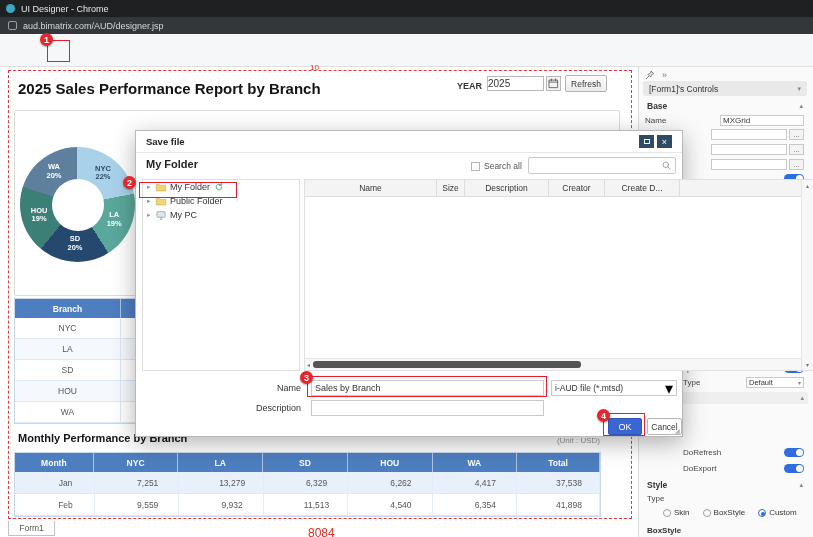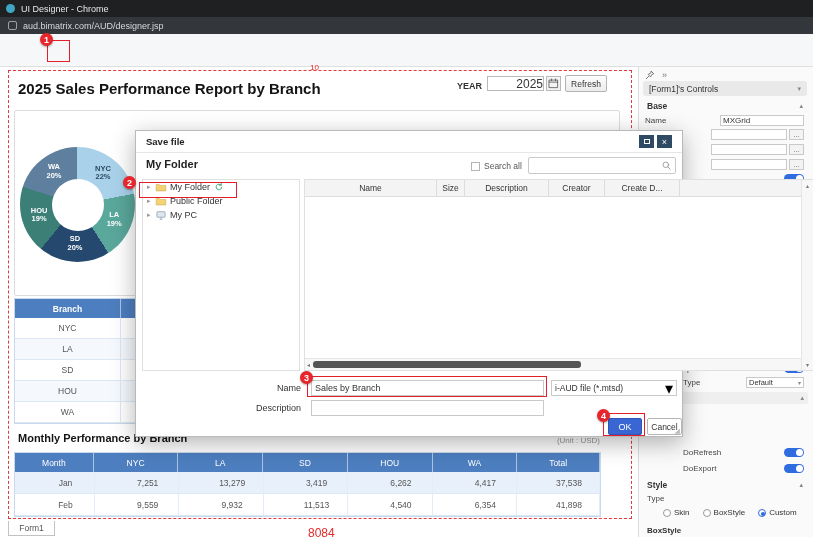--- a/index.html
+++ b/index.html
@@ -17,40 +17,40 @@
   .tbtn{position:absolute;top:40px;width:20px;height:20px;display:flex;align-items:center;justify-content:center;cursor:pointer;border-radius:3px;}
   .tsep{position:absolute;top:41px;width:1px;height:18px;background:#dcdcdc;}
   svg.ic{stroke:#4a4a4a;fill:none;stroke-width:1.1;stroke-linecap:round;stroke-linejoin:round;}
   
   .stage{left:0;top:67px;width:640px;height:470px;background:#fff;z-index:5;}
   .dashsel{position:absolute;left:8px;top:3px;width:624px;height:449px;border:1px dashed #e23a3a;}
   .rulertop{position:absolute;left:310px;top:-4px;color:#e02b2b;font-size:8px;}
   .rulerbottom{position:absolute;left:308px;top:459px;color:#e02b2b;font-size:12px;z-index:8;}
   .reporttitle{position:absolute;left:18px;top:13px;font-size:15px;font-weight:bold;color:#141414;}
   .yearlabel{position:absolute;left:457px;top:14px;font-size:9px;font-weight:bold;color:#333;}
-  .yearinput{position:absolute;left:487px;top:9px;width:57px;height:15px;border:1px solid #b9b9b9;font-size:12px;text-align:right;color:#333;font-family:inherit;}
+  .yearinput{position:absolute;left:487px;top:9px;width:57px;height:15px;border:1px solid #b9b9b9;font-size:10px;text-align:left;color:#333;font-family:inherit;}
   .calbtn{position:absolute;left:546px;top:9px;width:15px;height:15px;border:1px solid #b9b9b9;background:#f4f4f4;display:flex;align-items:center;justify-content:center;cursor:pointer;}
   .refreshbtn{position:absolute;left:565px;top:8px;width:42px;height:17px;border:1px solid #b3b3b3;border-radius:2px;background:linear-gradient(#fdfdfd,#ececec);font-size:8.5px;color:#333;display:flex;align-items:center;justify-content:center;cursor:pointer;}
   .chartbox{position:absolute;left:14px;top:43px;width:606px;height:186px;border:1px solid #dcdcdc;border-radius:2px;}
   .axislabel{position:absolute;left:287px;top:52px;font-size:8px;color:#555;}
   .donut{position:absolute;left:20px;top:80px;width:115px;height:115px;border-radius:50%;}
   .donut::after{content:'';position:absolute;left:31.5px;top:31.5px;width:52px;height:52px;border-radius:50%;background:#fff;}
   .slice-label{position:absolute;transform:translate(-50%,-50%);font-size:7.5px;line-height:1.15;text-align:center;font-weight:bold;z-index:2;}
   
   .bt{position:absolute;left:14px;top:231px;width:245px;border:1px solid #c9d8ea;}
   .bt-head{height:19px;background:#4d7ebf;display:flex;}
   .bt-hc{width:106px;color:#fff;font-size:8.5px;font-weight:bold;display:flex;align-items:center;justify-content:center;border-right:1px solid rgba(255,255,255,.55);}
   .bt-row{height:21px;display:flex;border-bottom:1px solid #dce8f4;background:#fff;}
   .bt-row.alt{background:#f5f9fd;}
   .bt-c1{width:106px;display:flex;align-items:center;justify-content:center;font-size:8.5px;color:#555;border-right:1px solid #dce8f4;}
   .monthlytitle{position:absolute;left:18px;top:365px;font-size:11px;font-weight:bold;color:#141414;}
   .unitlabel{position:absolute;left:450px;top:369px;width:150px;text-align:right;font-size:8px;color:#999;}
   .mt{position:absolute;left:14px;top:385px;width:587px;border:1px solid #c9d8ea;}
   .mt-head{height:19px;background:#4d7ebf;display:flex;}
-  .mt-hc{color:#fff;font-size:8.5px;font-weight:normal;display:flex;align-items:center;justify-content:center;border-right:1px solid rgba(255,255,255,.55);}
+  .mt-hc{color:#fff;font-size:8.5px;font-weight:bold;display:flex;align-items:center;justify-content:center;border-right:1px solid rgba(255,255,255,.55);}
   .mt-row{display:flex;height:22px;border-bottom:1px solid #dce8f4;background:#fff;}
   .mt-row.mt-alt{background:#e8f1fb;}
   .mt-c{display:flex;align-items:center;justify-content:center;font-size:8.5px;color:#555;border-right:1px solid #e3edf7;margin-left:22px;}
   .formtab{position:absolute;left:8px;top:454px;width:47px;height:15px;background:#fff;border:1px solid #c2c2c2;border-top:none;font-size:8.5px;color:#555;display:flex;align-items:center;justify-content:center;cursor:pointer;}
   
   .props{left:638px;top:67px;width:175px;height:470px;background:#fafafa;border-left:1px solid #ddd;z-index:10;}
   .dockicons{position:absolute;left:6px;top:3px;display:flex;gap:7px;align-items:center;color:#777;font-size:9px;}
   .paneltitle{position:absolute;left:4px;top:14px;width:164px;height:15px;background:#e9e9e9;border-radius:3px;display:flex;align-items:center;padding:0 6px;font-size:8.5px;color:#333;cursor:pointer;}
   .sechead{position:absolute;left:4px;width:164px;height:13px;display:flex;align-items:center;padding:0 4px;font-size:8.5px;font-weight:bold;color:#333;cursor:pointer;}
   .chev{margin-left:auto;color:#888;font-size:7px;}
@@ -277,21 +277,21 @@
         <div class="mt-hc" style="width: 85px;">SD</div>
         <div class="mt-hc" style="width: 85px;">HOU</div>
         <div class="mt-hc" style="width: 85px;">WA</div>
         <div class="mt-hc" style="width: 83px;">Total</div>
       </div>
     <div>
         <div class="mt-row mt-alt">
           <div class="mt-c" style="width: 79px;">Jan</div>
           <div class="mt-c" style="width: 85px;">7,251</div>
           <div class="mt-c" style="width: 85px;">13,279</div>
-          <div class="mt-c" style="width: 85px;">3,419</div>
+          <div class="mt-c" style="width: 85px;">6,329</div>
           <div class="mt-c" style="width: 85px;">6,262</div>
           <div class="mt-c" style="width: 85px;">4,417</div>
           <div class="mt-c" style="width: 83px;">37,538</div>
         </div>
         <div class="mt-row">
           <div class="mt-c" style="width: 79px;">Feb</div>
           <div class="mt-c" style="width: 85px;">9,559</div>
           <div class="mt-c" style="width: 85px;">9,932</div>
           <div class="mt-c" style="width: 85px;">11,513</div>
           <div class="mt-c" style="width: 85px;">4,540</div>

